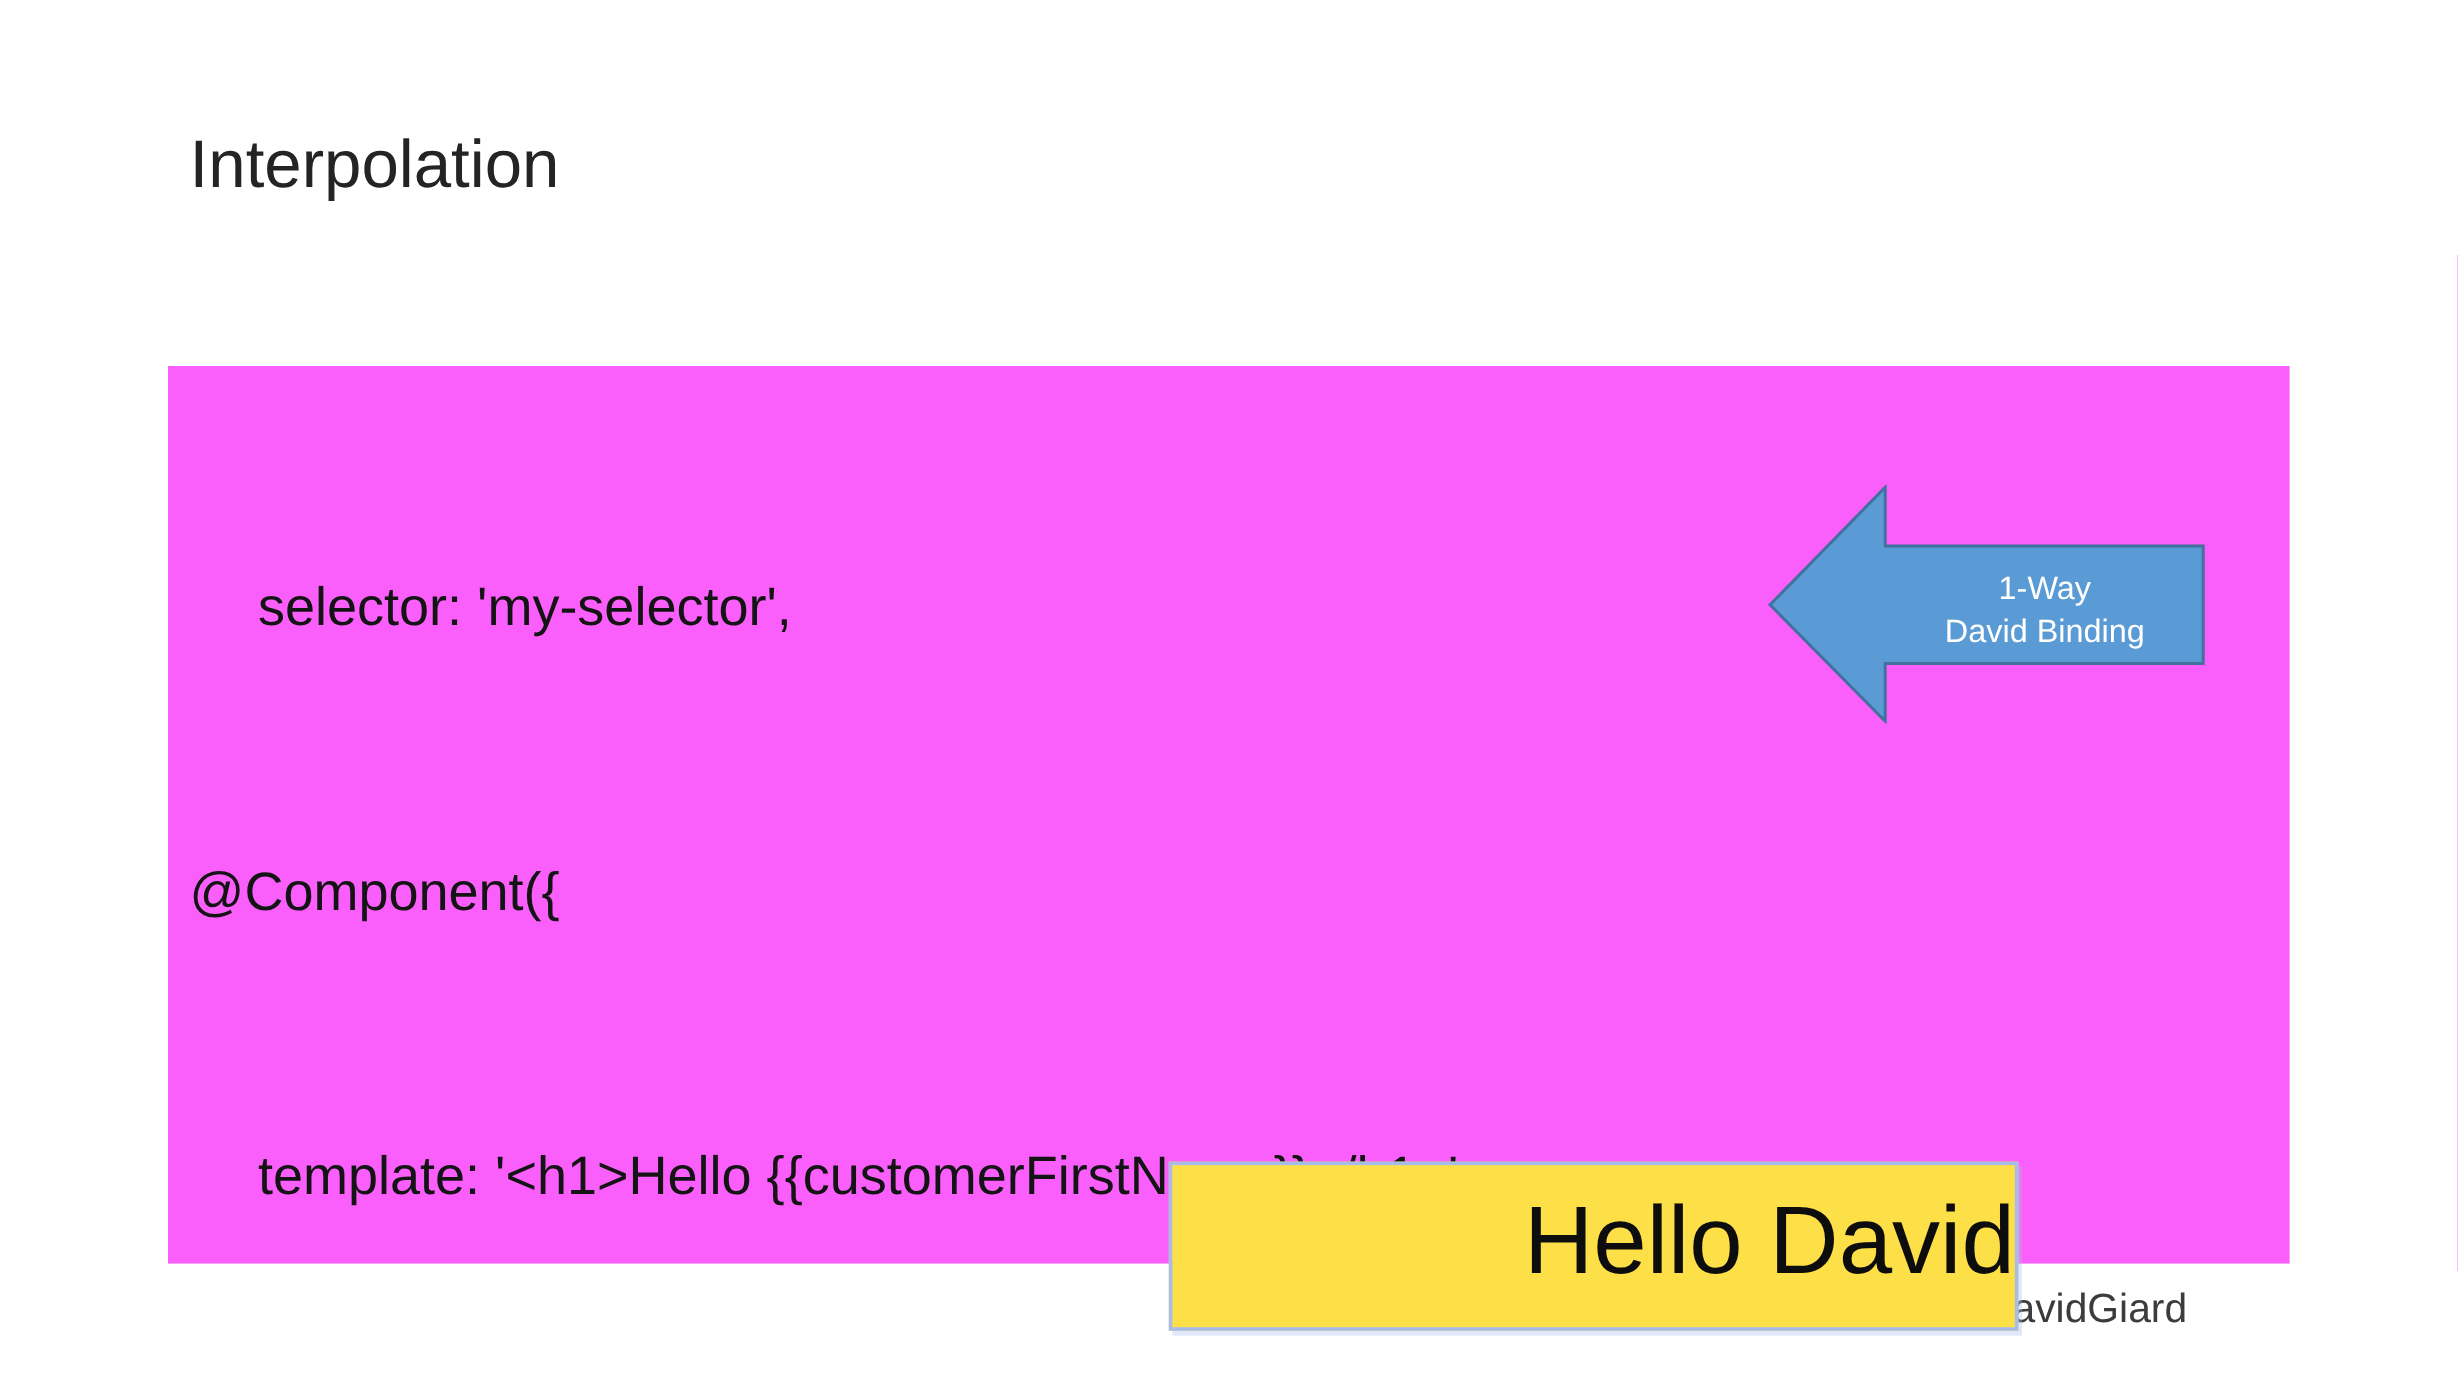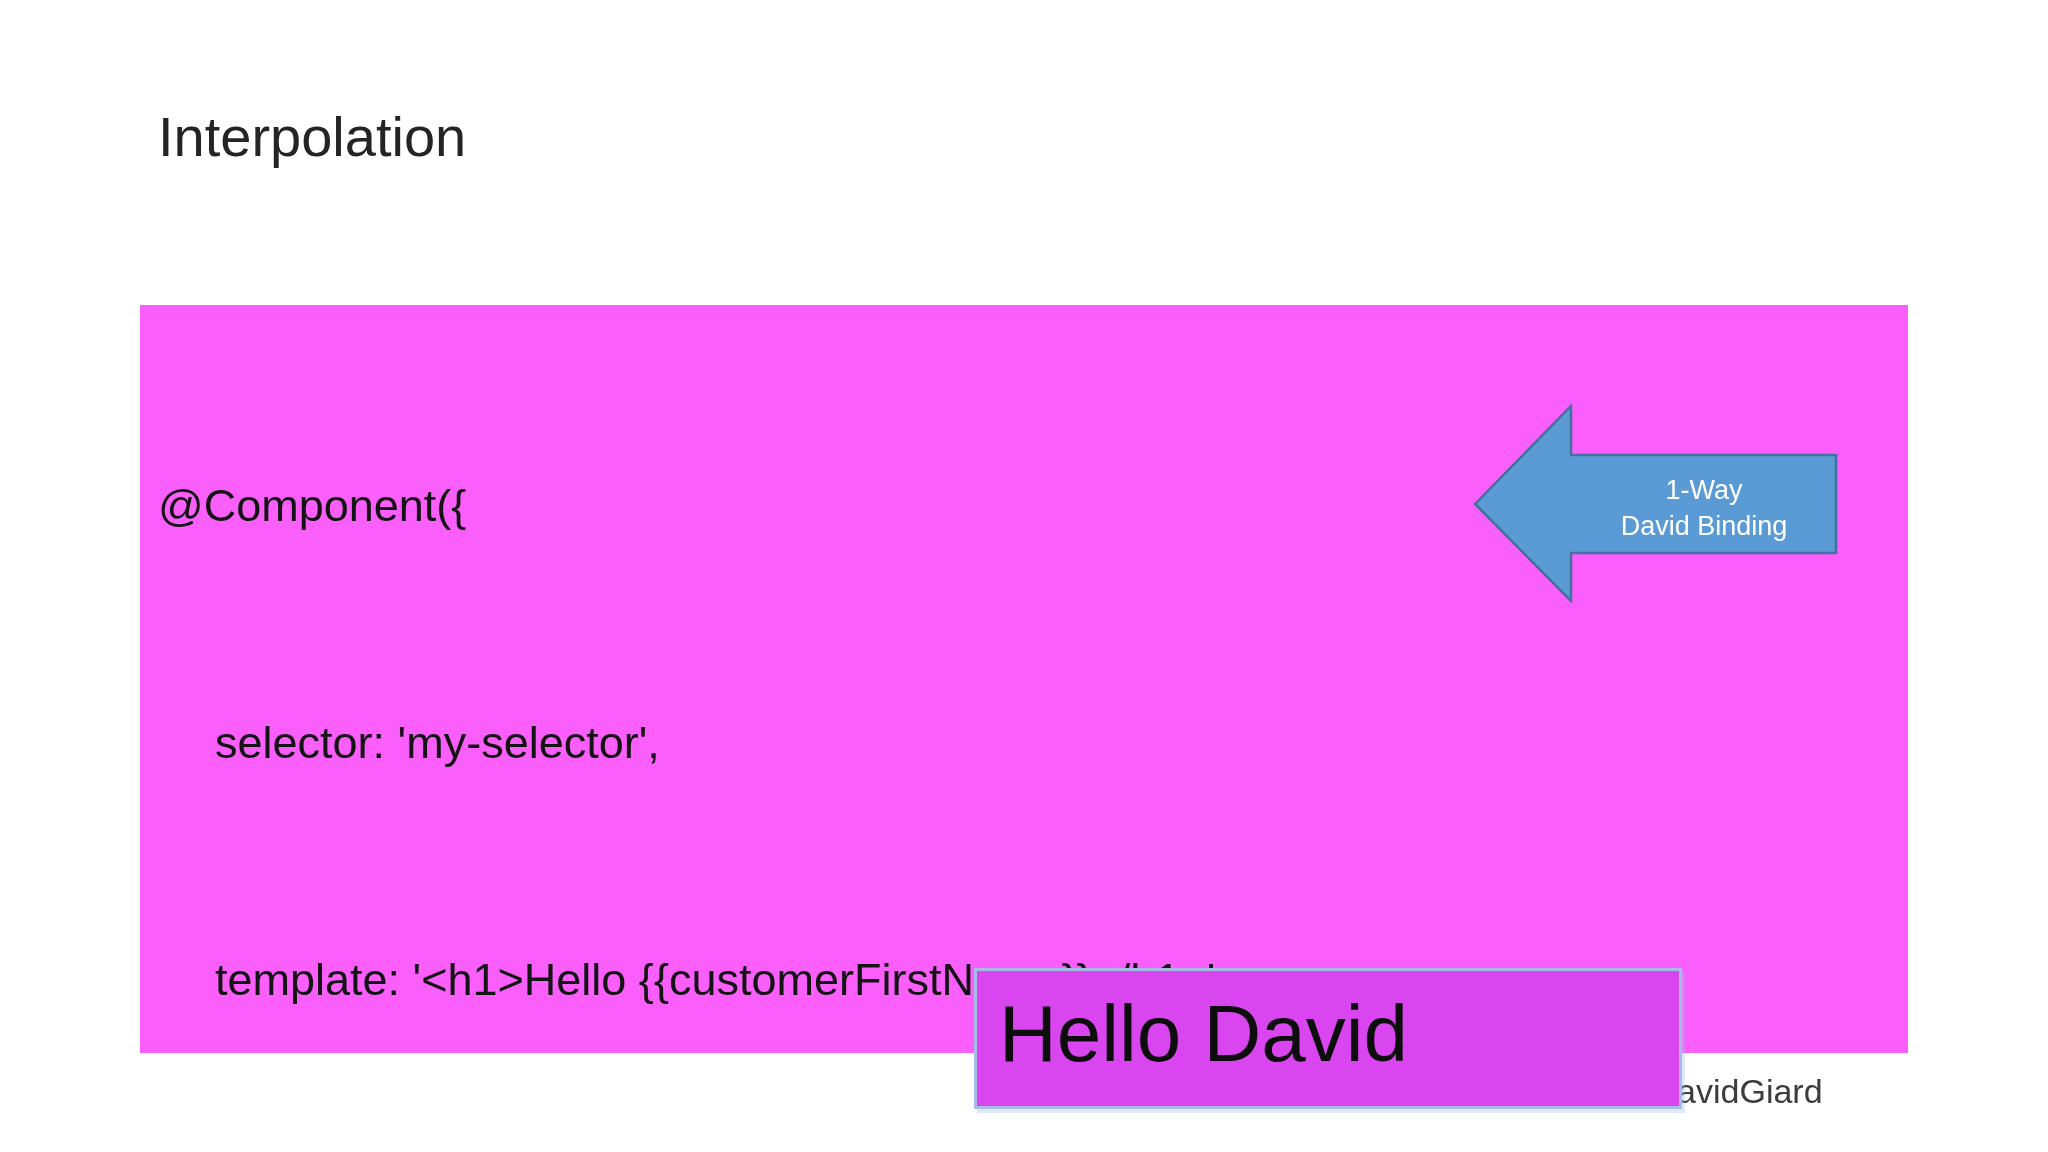--- a/index.html
+++ b/index.html
@@ -97,22 +97,22 @@
     white-space: nowrap;
   }
 </style>
 </head>
 <body>
 
 <div class="slide-title">Interpolation</div>
 
 <div class="code-block" style="background: rgb(251, 95, 251);">
   <div class="code-lines">
+    <span class="code-line indent-1">selector: 'my-selector',</span>
     <span class="code-line indent-0">@Component({</span>
-    <span class="code-line indent-1">selector: 'my-selector',</span>
     <span class="code-line indent-1">template: '&lt;h1&gt;Hello {{customerFirstName}}&lt;/h1&gt;'</span>
     
     
     
     
     
     
   </div>
 </div>
 
@@ -120,15 +120,15 @@
   <polygon points="2,100 98,2 98,51 363,51 363,149 98,149 98,197" fill="#5B9BD5" stroke="#41719C" stroke-width="2.5" stroke-linejoin="miter"></polygon>
 </svg>
 
 <div class="callout-label">
   <span>1-Way</span>
   <span>David Binding</span>
 </div>
 
 <div class="twitter-handle">@DavidGiard</div>
 
-<div class="output-box" style="background: #d946ef;">
+<div class="output-box" style="background: #fde047; justify-content: flex-end;">
   <span class="output-text">Hello David</span>
 </div>
 
 </body></html>

